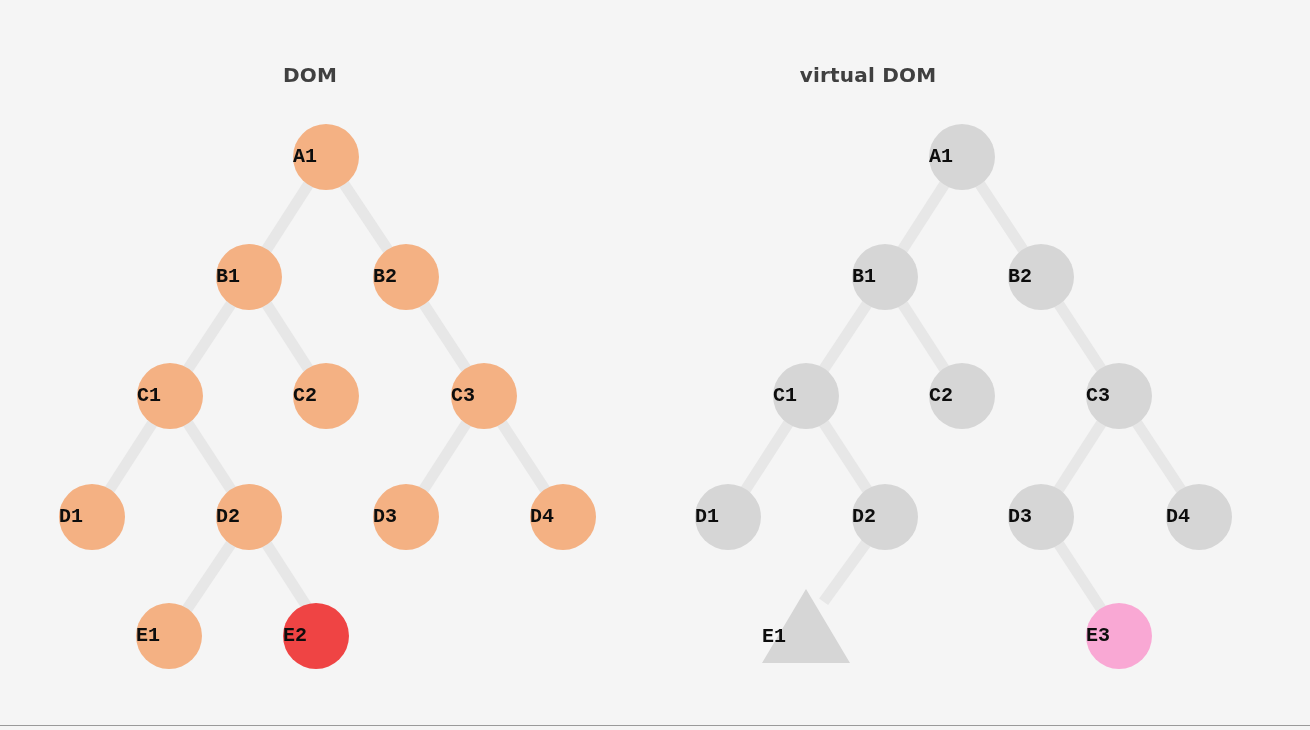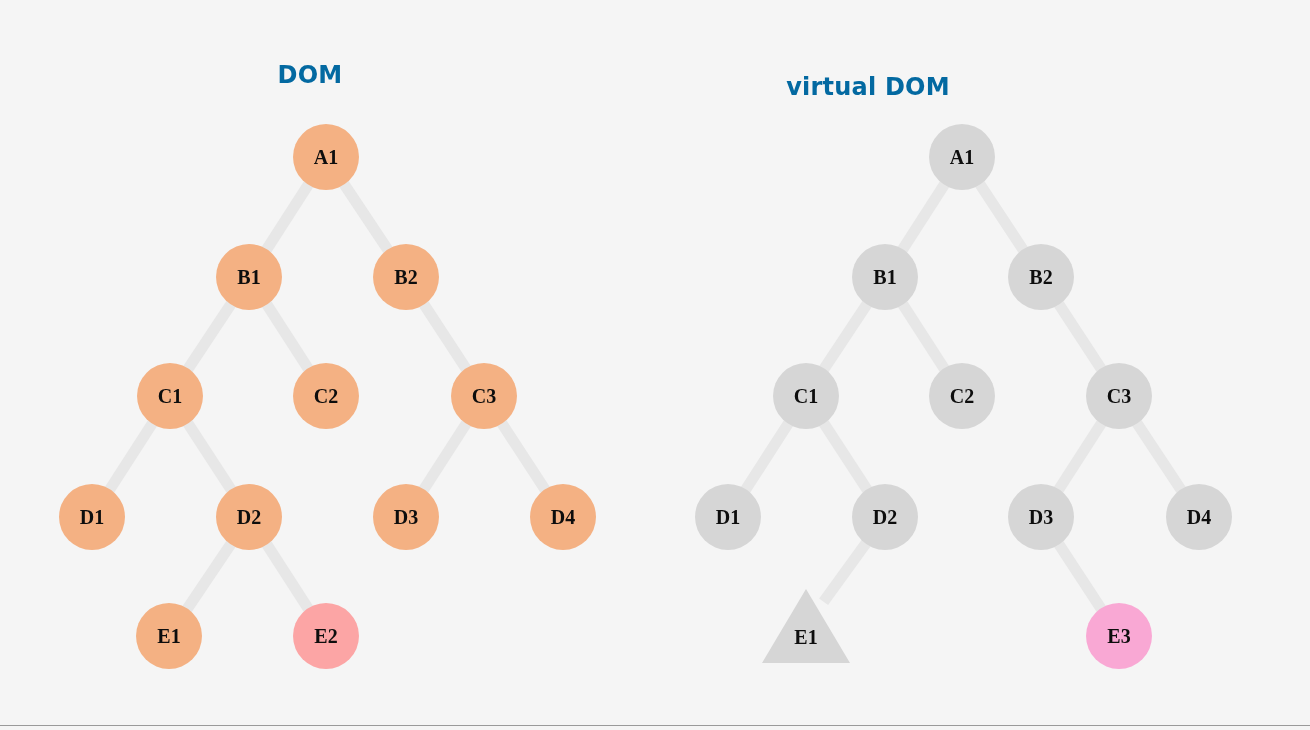--- a/index.html
+++ b/index.html
@@ -15,23 +15,23 @@
   }
   #stage {
     position: relative;
     width: 1310px;
     height: 730px;
     background: #f5f5f5;
   }
   .panel-title {
     position: absolute;
     font-family: "DejaVu Sans", sans-serif;
-    font-size: 24px;
+    font-size: 20px;
     font-weight: bold;
-    color: #0369a1;
+    color: #404040;
     letter-spacing: 0.2px;
     white-space: nowrap;
     transform: translate(-50%, -50%);
     user-select: none;
   }
   svg.tree-layer {
     position: absolute;
     left: 0;
     top: 0;
     width: 1310px;
@@ -42,22 +42,21 @@
     stroke: #e7e7e7;
     stroke-width: 11;
     stroke-linecap: butt;
     fill: none;
   }
   .node {
     position: absolute;
     transform: translate(-50%, -50%);
     display: flex;
     align-items: center;
-    justify-content: center;
-    font-family: Liberation Serif, serif;
+    font-family: Liberation Mono, monospace;
     font-size: 20px;
     font-weight: bold;
     color: #0d0d0d;
     user-select: none;
   }
   .node.circle {
     width: 66px;
     height: 66px;
     border-radius: 50%;
   }
@@ -151,21 +150,21 @@
       </div>
       <div class="node circle dom" style="left: 406px; top: 517px; background: rgb(244, 177, 131);">
         <span class="node-label">D3</span>
       </div>
       <div class="node circle dom" style="left: 563px; top: 517px; background: rgb(244, 177, 131);">
         <span class="node-label">D4</span>
       </div>
       <div class="node circle dom" style="left: 169px; top: 636px; background: rgb(244, 177, 131);">
         <span class="node-label">E1</span>
       </div>
-      <div class="node circle dom" style="left: 326px; top: 636px; background: #fca5a5;">
+      <div class="node circle dom" style="left: 316px; top: 636px; background: #ef4444;">
         <span class="node-label">E2</span>
       </div>
       <div class="node circle vdom" style="left: 962px; top: 157px; background: rgb(214, 214, 214);">
         <span class="node-label">A1</span>
       </div>
       <div class="node circle vdom" style="left: 885px; top: 277px; background: rgb(214, 214, 214);">
         <span class="node-label">B1</span>
       </div>
       <div class="node circle vdom" style="left: 1041px; top: 277px; background: rgb(214, 214, 214);">
         <span class="node-label">B2</span>
@@ -196,14 +195,14 @@
           <polygon points="44,0 88,74 0,74" fill="#d6d6d6"></polygon>
         </svg>
         <span class="node-label tri-label">E1</span>
       </div>
       <div class="node circle vdom" style="left: 1119px; top: 636px; background: #f9a8d4;">
         <span class="node-label">E3</span>
       </div>
     </div>
   <div class="bottom-rule"></div>
 <div class="panel-title" style="left: 310px; top: 75px;">DOM</div>
-    <div class="panel-title" style="left: 868px; top: 75px; margin-top: 12px;">virtual DOM</div>
+    <div class="panel-title" style="left: 868px; top: 75px;">virtual DOM</div>
   </div>
 
 </body></html>

